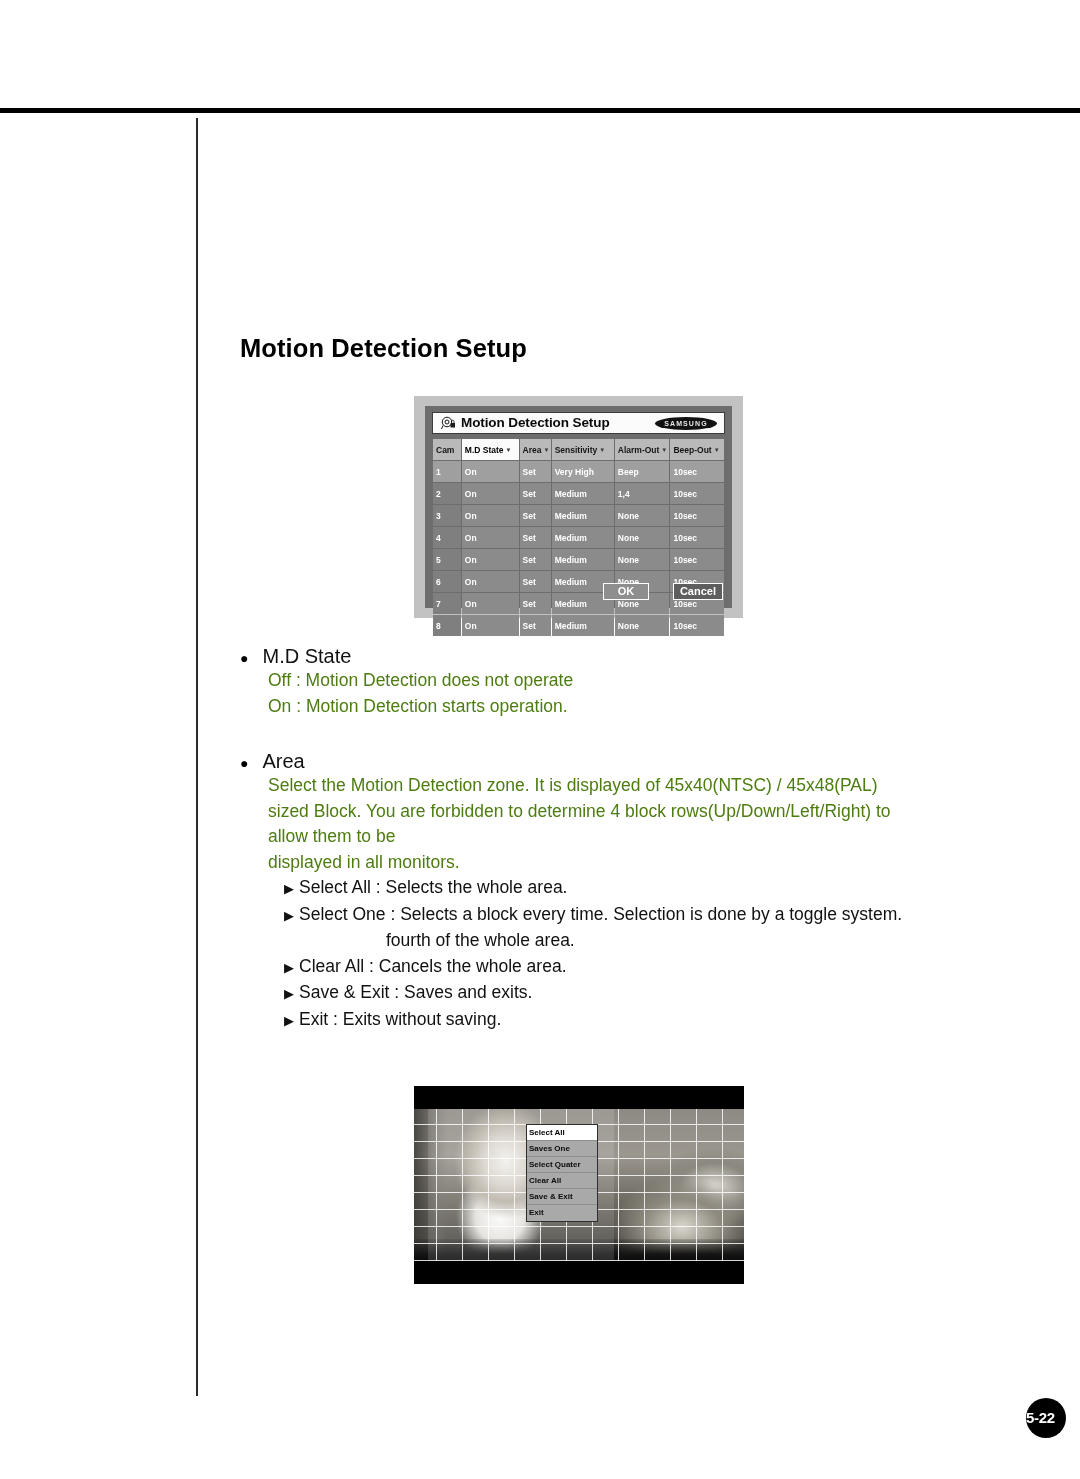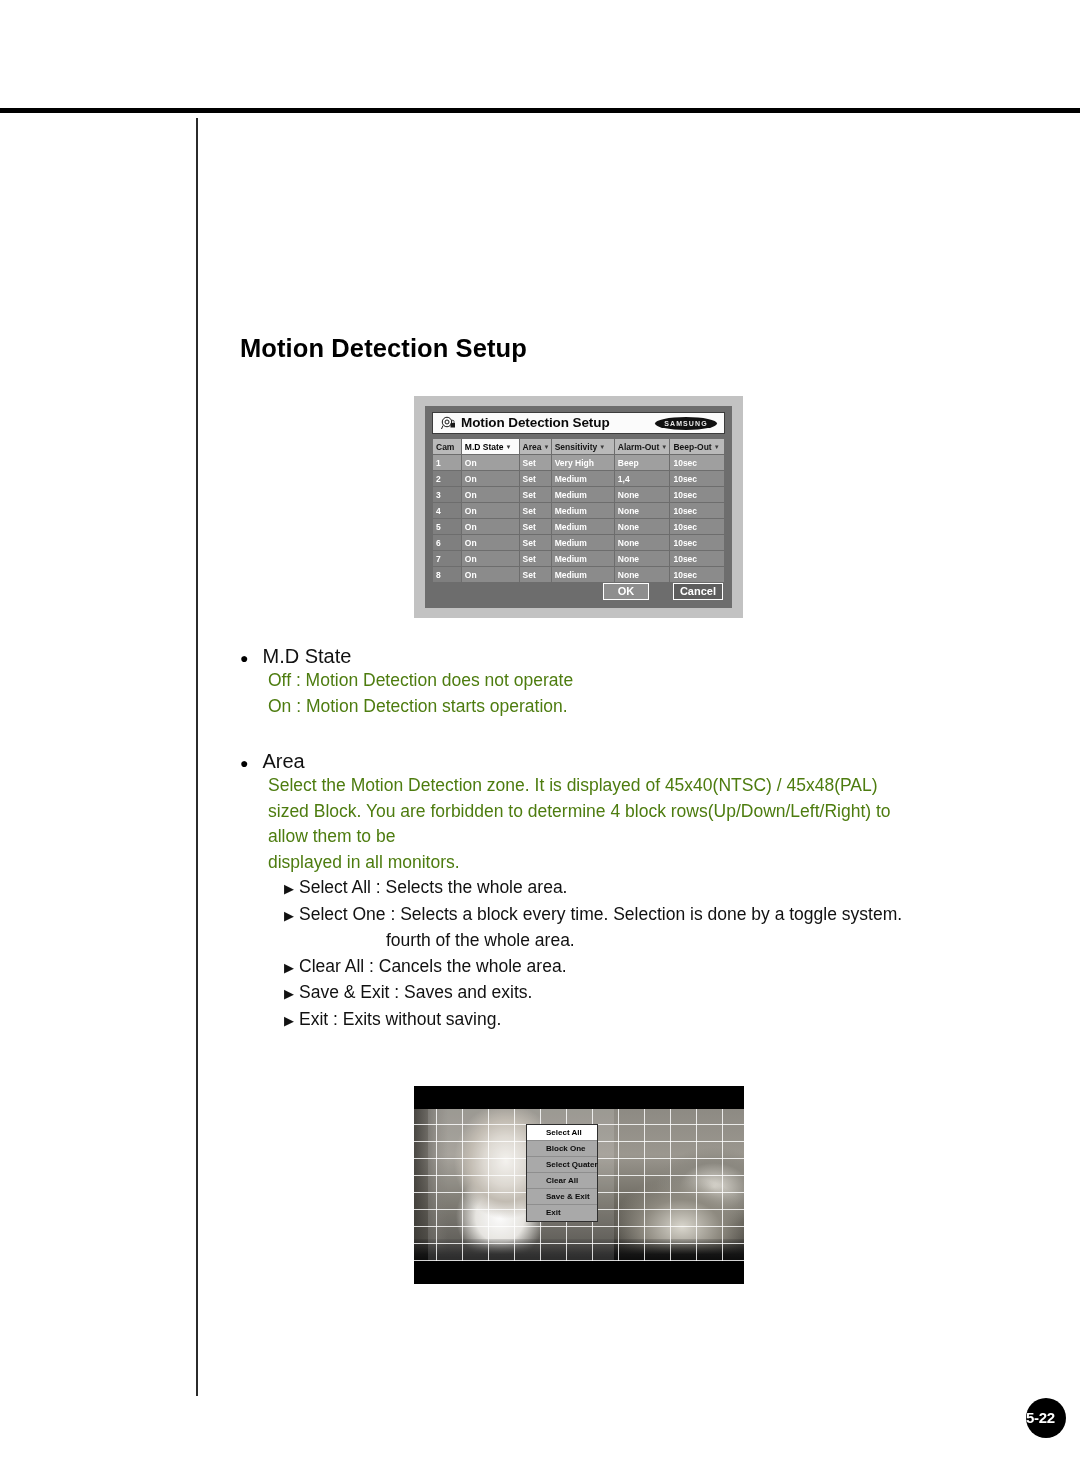--- a/index.html
+++ b/index.html
@@ -110,21 +110,21 @@
     margin-top: 4px;
     border-collapse: separate;
     border-spacing: 1px;
     width: 100%;
     table-layout: fixed;
   }
   .osd-table th, .osd-table td {
     font-size: 8.5px;
     font-weight: bold;
     color: #ffffff;
-    height: 15px;
+    height: 21px;
     padding: 0 3px;
     text-align: left;
     white-space: nowrap;
     overflow: hidden;
     box-sizing: border-box;
   }
   .osd-table th {
     background: #b9b9b9;
     color: #151515;
     position: relative;
@@ -289,21 +289,21 @@
     border: 1px solid #2e2e2e;
     box-sizing: border-box;
     z-index: 5;
   }
   .ctx-item {
     font-size: 8px;
     font-weight: bold;
     color: #0b0b0b;
     height: 16px;
     line-height: 16px;
-    padding-left: 19px;
+    padding-left: 2px;
     border-bottom: 1px solid #8e8e8e;
     white-space: nowrap;
     box-sizing: border-box;
   }
   .ctx-item:last-child { border-bottom: none; }
   .ctx-item.active {
     background: #ffffff;
     color: #000000;
   }
 
@@ -482,21 +482,21 @@
 <div class="photo-shot">
   <div class="photo-inner">
     <div class="photo-dark-left"></div>
     <div class="photo-dark-bottom"></div>
     <div class="photo-shade"></div>
     <div class="photo-grid"></div>
   </div>
 
   <div class="ctx-menu">
     <div class="ctx-item active">Select All</div>
-    <div class="ctx-item">Block One</div>
+    <div class="ctx-item">Saves One</div>
     <div class="ctx-item">Select Quater</div>
     <div class="ctx-item">Clear All</div>
     <div class="ctx-item">Save &amp; Exit</div>
     <div class="ctx-item">Exit</div>
   </div>
 </div>
 
 <div class="page-badge">5-22</div>
 
 </body></html>

